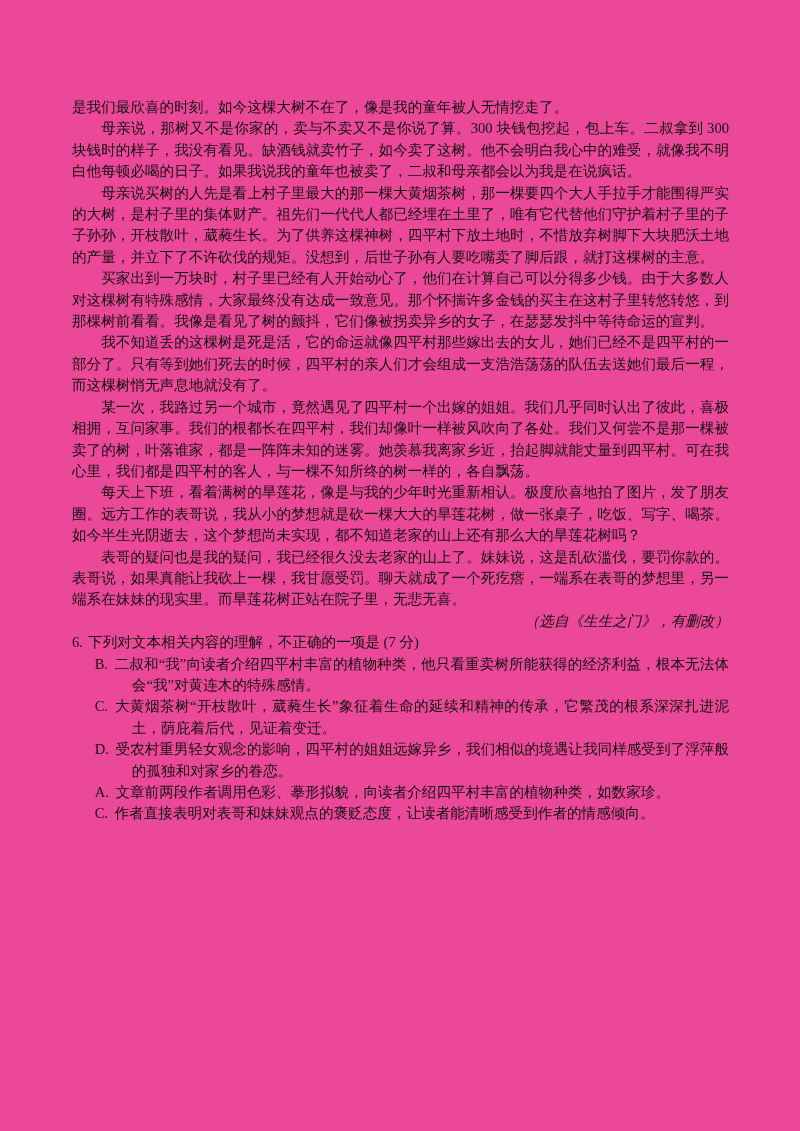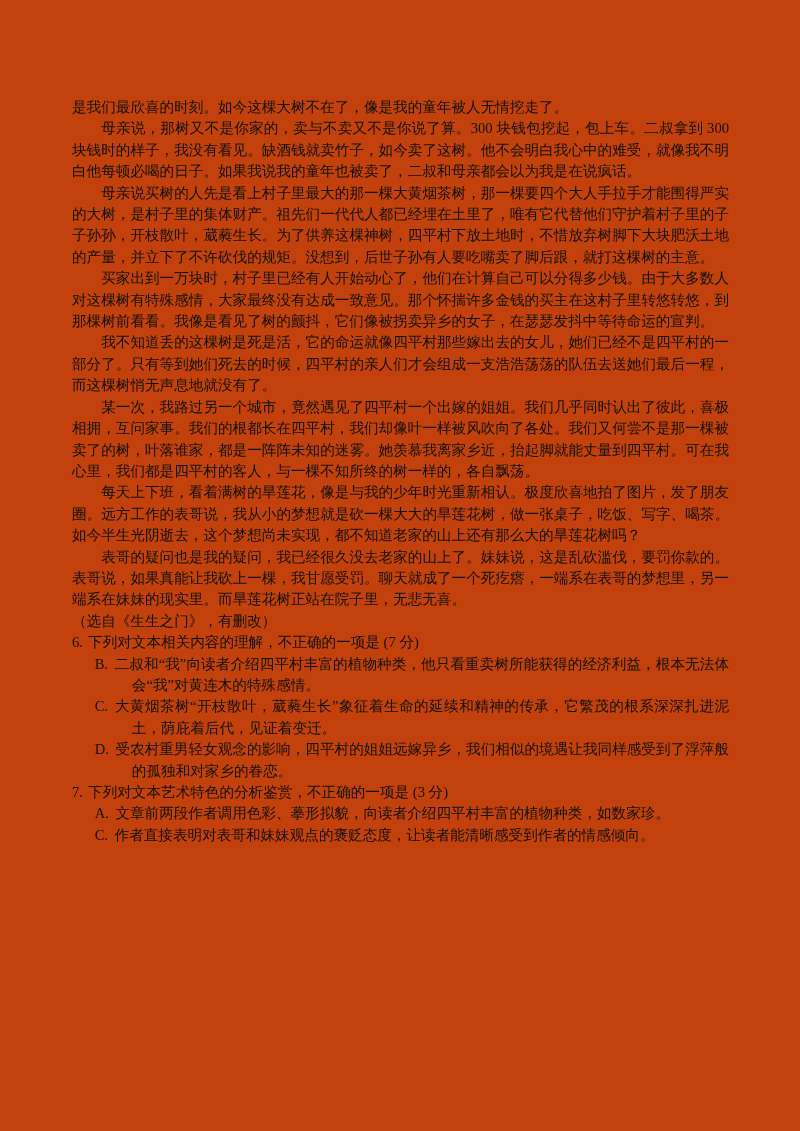--- a/index.html
+++ b/index.html
@@ -6,21 +6,21 @@
     margin: 0;
     padding: 0;
     background: #ffffff;
   }
   .page {
     position: relative;
     width: 800px;
     height: 1131px;
     box-sizing: border-box;
     padding: 97px 71px 0 72px;
-    background: #c2410c;
+    background: #ec4899;
     color: #111111;
     font-family: "Liberation Serif", "DejaVu Serif", serif;
     font-size: 14.6px;
     line-height: 21.4px;
     overflow: hidden;
   }
   p {
     margin: 0;
     text-align: justify;
   }
@@ -28,22 +28,23 @@
     text-indent: 2em;
   }
   .para.no-indent {
     text-indent: 0;
   }
   .underlined {
     text-underline-offset: 3px;
     padding-right: 1.6em;
   }
   .attribution {
-    text-align: left;
+    text-align: right;
     text-indent: 0;
+    font-style: italic;
   }
   .stem {
     text-indent: 0;
   }
   .q-number {
     margin-right: 0.35em;
   }
   .option {
     margin-left: 1.55em;
     padding-left: 2.55em;
@@ -81,23 +82,20 @@
     </p>
     <p class="option">
       <span class="opt-label">C.</span><span>大黄烟茶树“开枝散叶，葳蕤生长”象征着生命的延续和精神的传承，它繁茂的根系深深扎进泥土，荫庇着后代，见证着变迁。</span>
     </p>
     <p class="option">
       <span class="opt-label">D.</span><span>受农村重男轻女观念的影响，四平村的姐姐远嫁异乡，我们相似的境遇让我同样感受到了浮萍般的孤独和对家乡的眷恋。</span>
     </p>
   </div>
 
   <div class="question">
-    <p class="stem">
-      <span class="q-number">7.</span><span>下列对文本艺术特色的分析鉴赏，不正确的一项是 (3 分)</span>
-    </p>
     <p class="option">
       <span class="opt-label">A.</span><span>文章前两段作者调用色彩、摹形拟貌，向读者介绍四平村丰富的植物种类，如数家珍。</span>
     </p>
     <p class="option">
       <span class="opt-label">C.</span><span>作者直接表明对表哥和妹妹观点的褒贬态度，让读者能清晰感受到作者的情感倾向。</span>
     </p>
   </div>
 
 </div>
 

